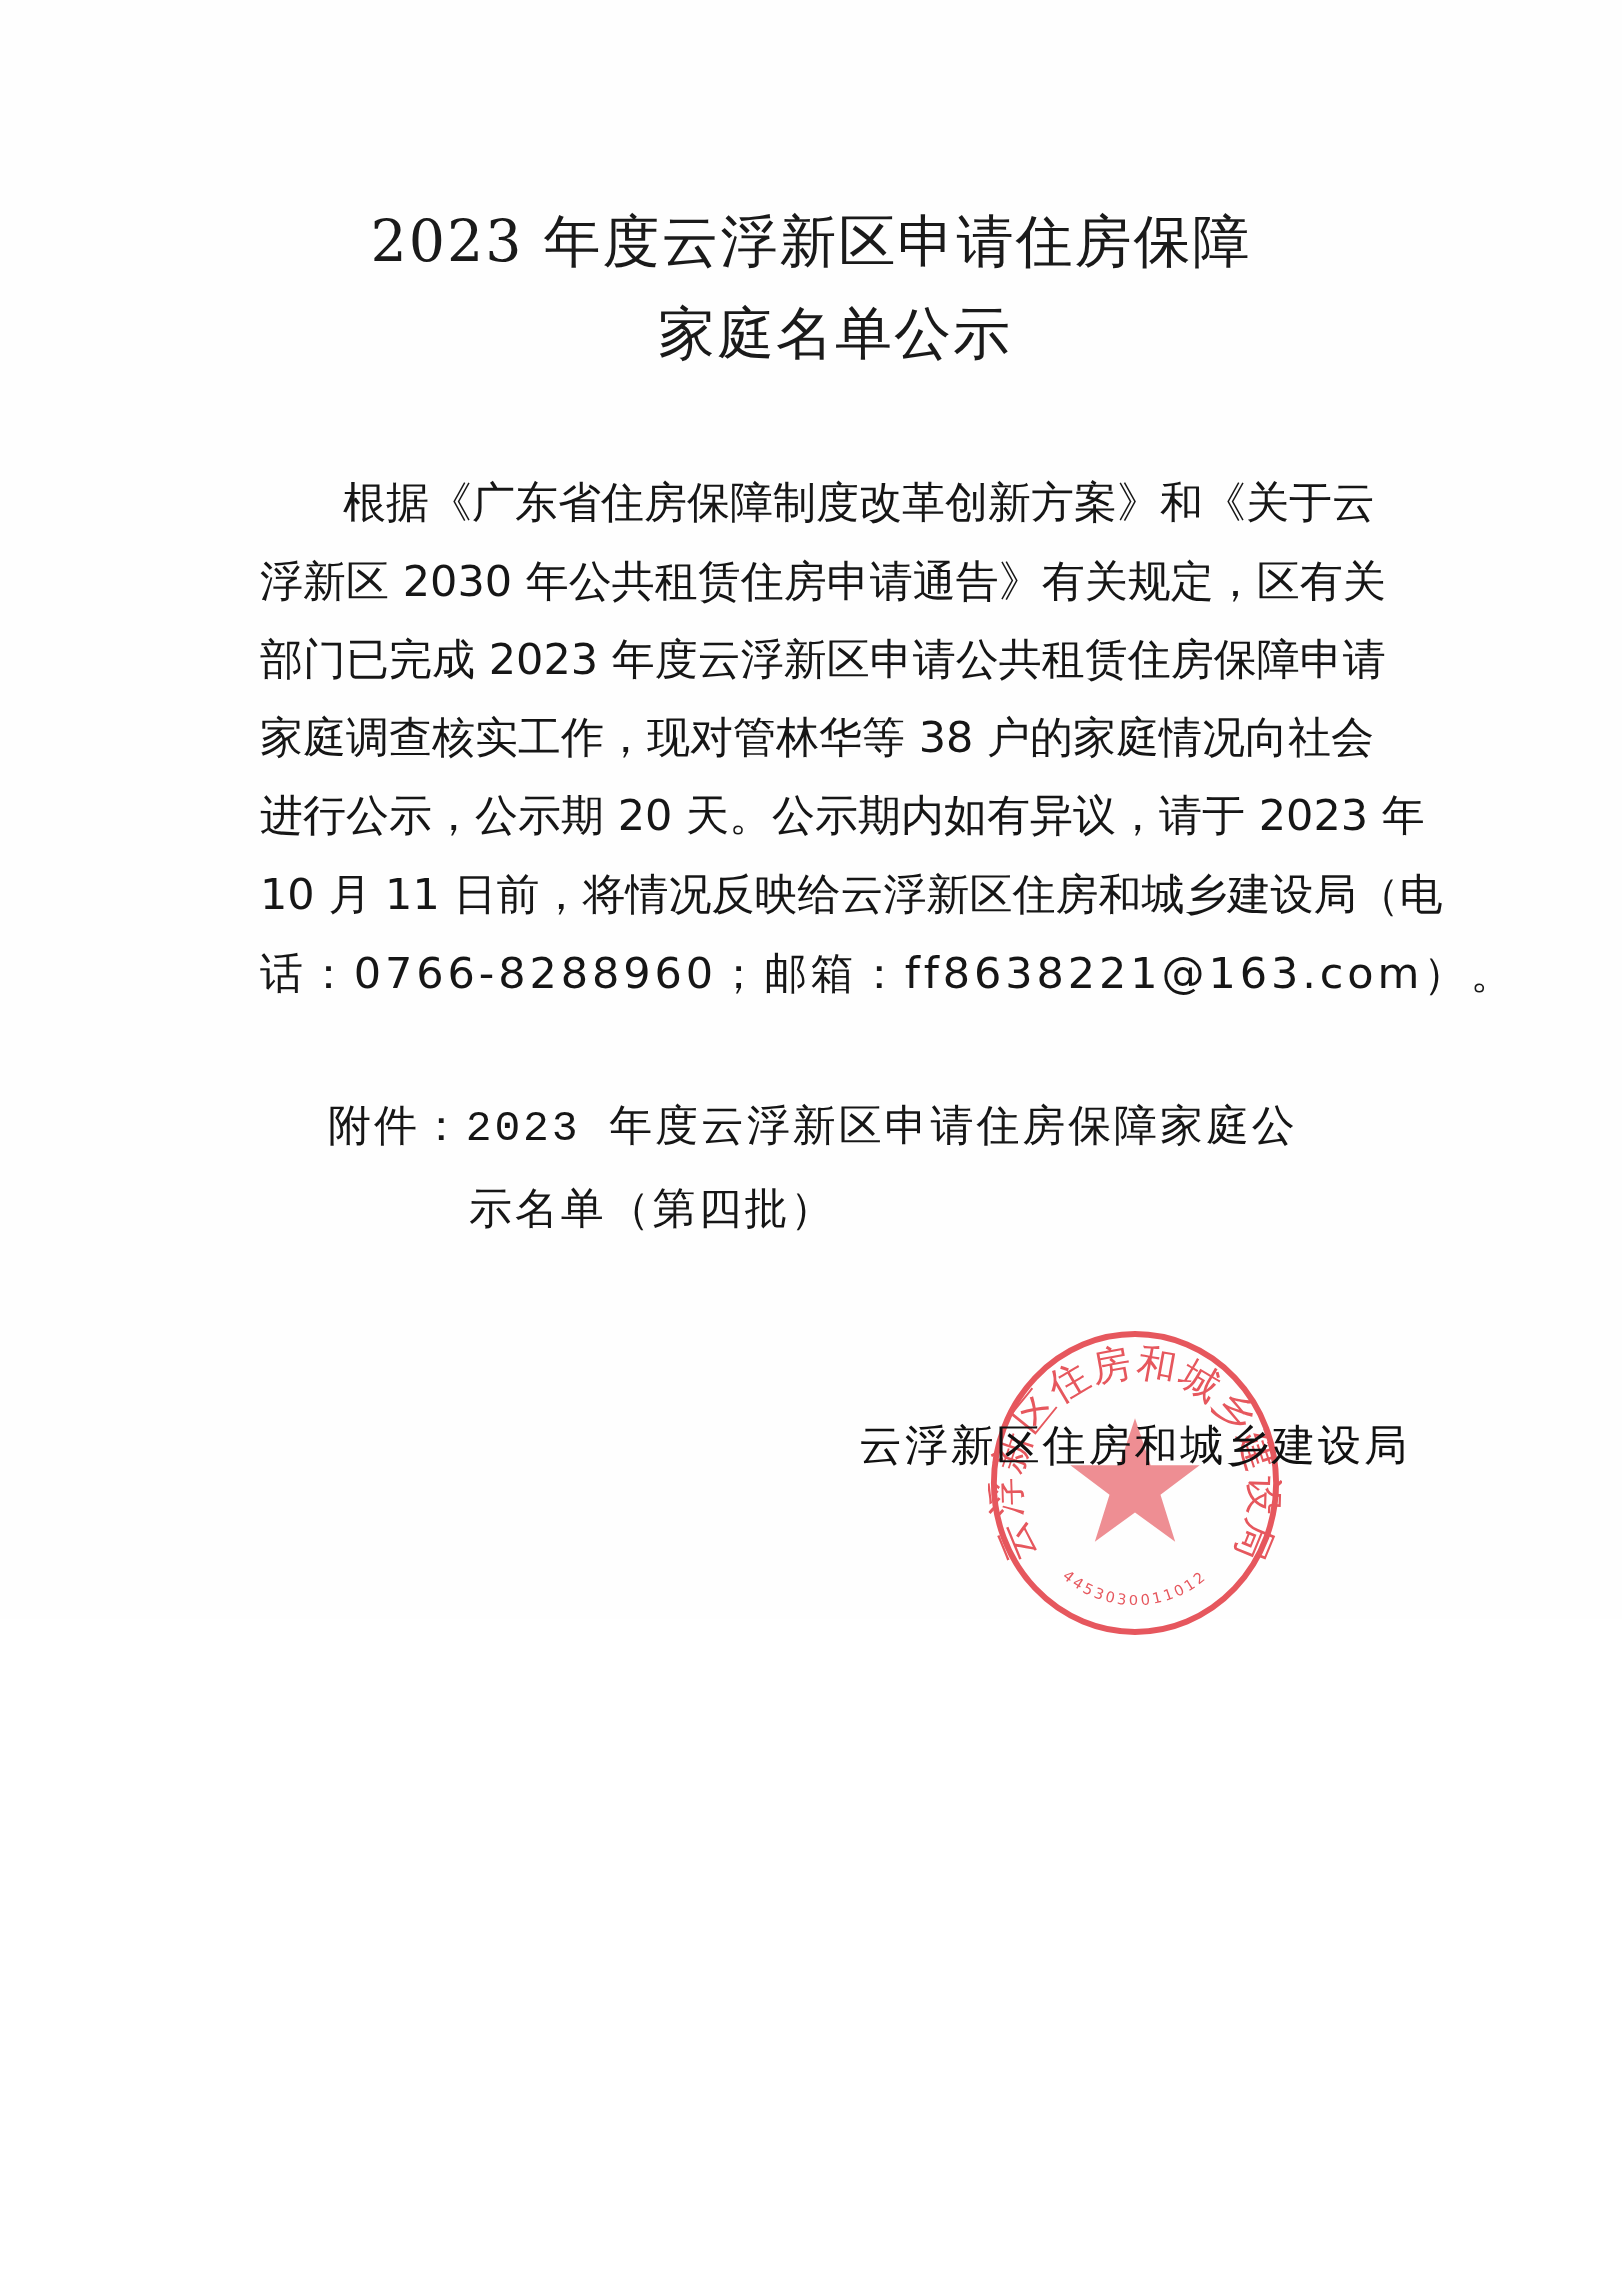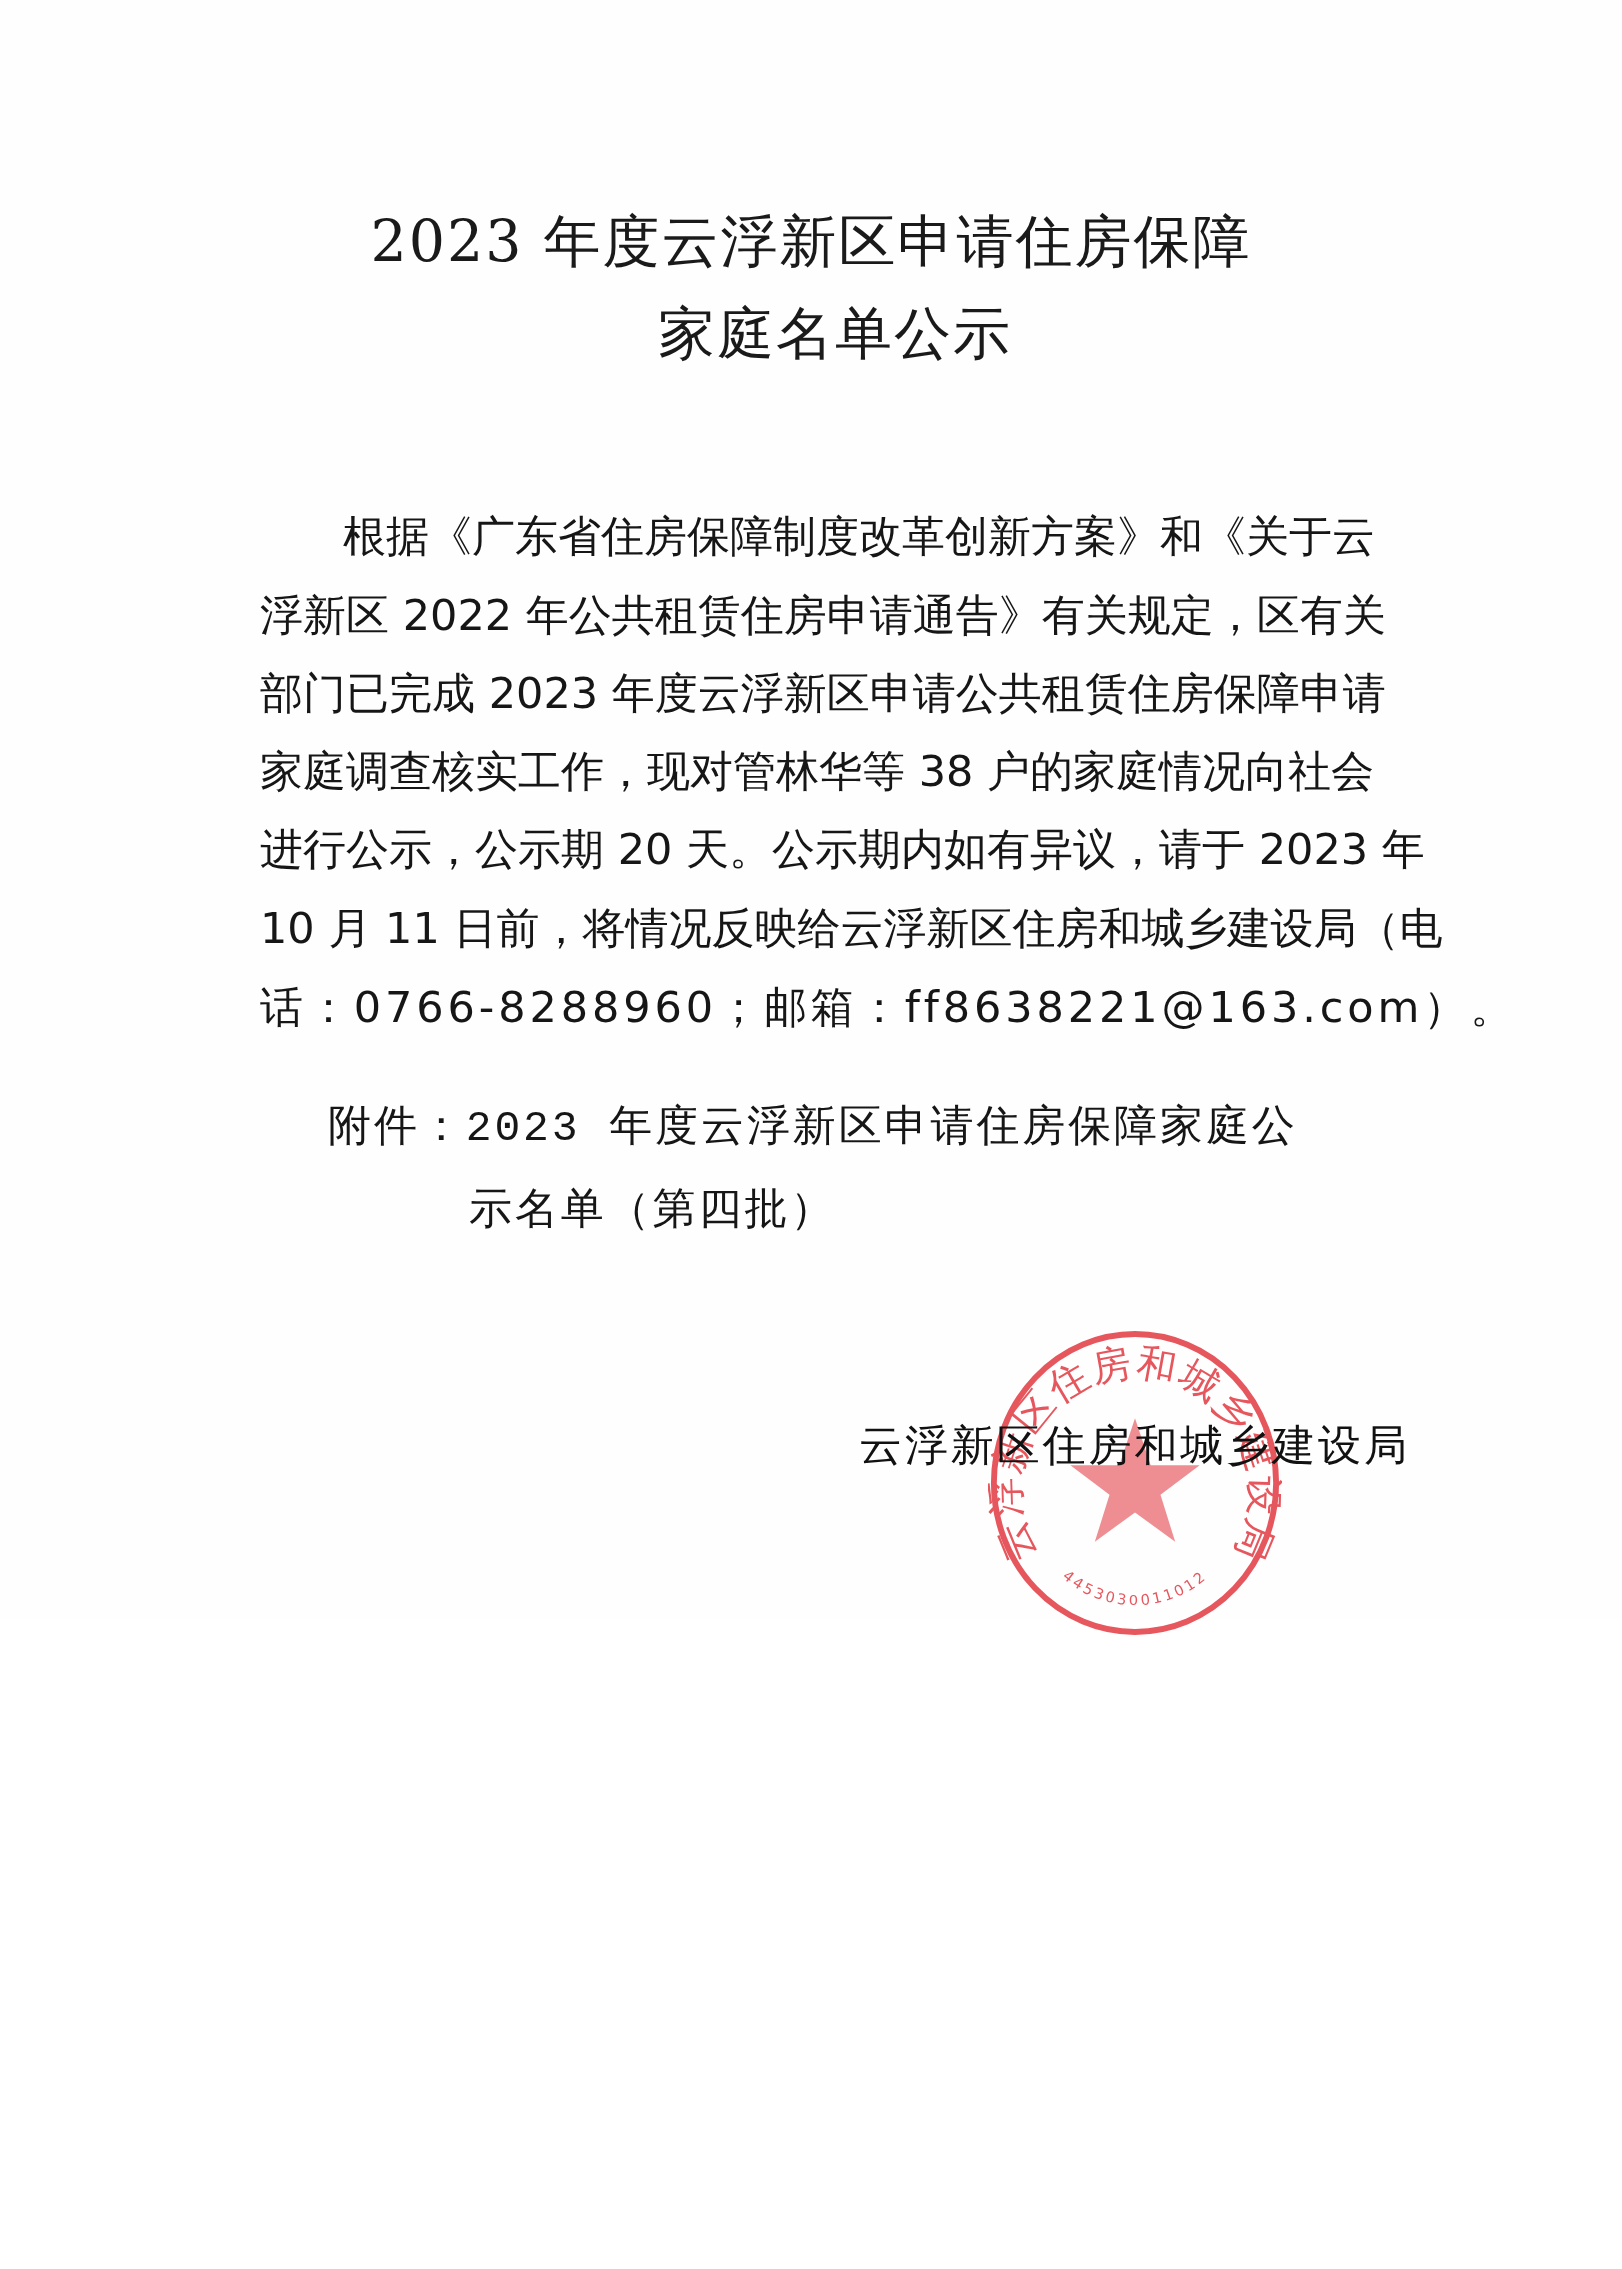--- a/index.html
+++ b/index.html
@@ -7,21 +7,21 @@
   .page { position: absolute; left: 0; top: 0; width: 1622px; height: 1619px; background: #fefefe; }
   .title-line {
     position: absolute; left: 0; width: 1622px; text-align: center;
     font-family: "DejaVu Serif", "Liberation Serif", serif;
     font-size: 57px; line-height: 63px; color: #1a1a1a; letter-spacing: 2px;
   }
   .body-line {
     position: absolute; left: 260px; width: 1100px;
     font-family: "DejaVu Sans", "Liberation Sans", sans-serif;
     font-size: 43px; line-height: 53px; color: #161616;
-    text-align: justify; text-align-last: justify; white-space: nowrap; margin-top: 34px;
+    text-align: justify; text-align-last: justify; white-space: nowrap;
   }
   .body-line.first { left: 343px; width: 1016px; }
   .body-line.last { text-align-last: left; letter-spacing: 3.9px; }
   .attach-line {
     position: absolute; font-family: "DejaVu Sans", "Liberation Sans", sans-serif;
     font-size: 43px; line-height: 53px; color: #161616; white-space: nowrap; letter-spacing: 2.9px;
   }
   .sign-line {
     position: absolute; font-family: "DejaVu Sans", "Liberation Sans", sans-serif;
     font-size: 43px; line-height: 53px; color: #111; white-space: nowrap; z-index: 3;
@@ -36,21 +36,21 @@
 </head>
 <body>
 
 <div class="page">
 
   <div class="title-line" style="top:210px;">2023 年度云浮新区申请住房保障</div>
   <div class="title-line" style="top:302px;padding-left:24px;">家庭名单公示</div>
 
   <div>
     <div class="body-line first" style="top:476px;">根据《广东省住房保障制度改革创新方案》和《关于云</div>
-    <div class="body-line" style="top:555px;">浮新区 2022 年公共租赁住房申请通告》有关规定，区有关</div>
+    <div class="body-line" style="top:555px;">浮新区 2030 年公共租赁住房申请通告》有关规定，区有关</div>
     <div class="body-line" style="top:633px;">部门已完成 2023 年度云浮新区申请公共租赁住房保障申请</div>
     <div class="body-line" style="top:711px;">家庭调查核实工作，现对管林华等 38 户的家庭情况向社会</div>
     <div class="body-line" style="top:789px;">进行公示，公示期 20 天。公示期内如有异议，请于 2023 年</div>
     <div class="body-line" style="top:868px;">10 月 11 日前，将情况反映给云浮新区住房和城乡建设局（电</div>
     <div class="body-line last" style="top:947px;">话：0766-8288960；邮箱：ff8638221@163.com）。</div>
   </div>
 
   <div>
     <div class="attach-line" style="left:328px; top:1102px;font-family:Liberation Mono, monospace;">附件：2023 年度云浮新区申请住房保障家庭公</div>
     <div class="attach-line" style="left:461px; top:1182px;margin-left:8px;">示名单（第四批）</div>

